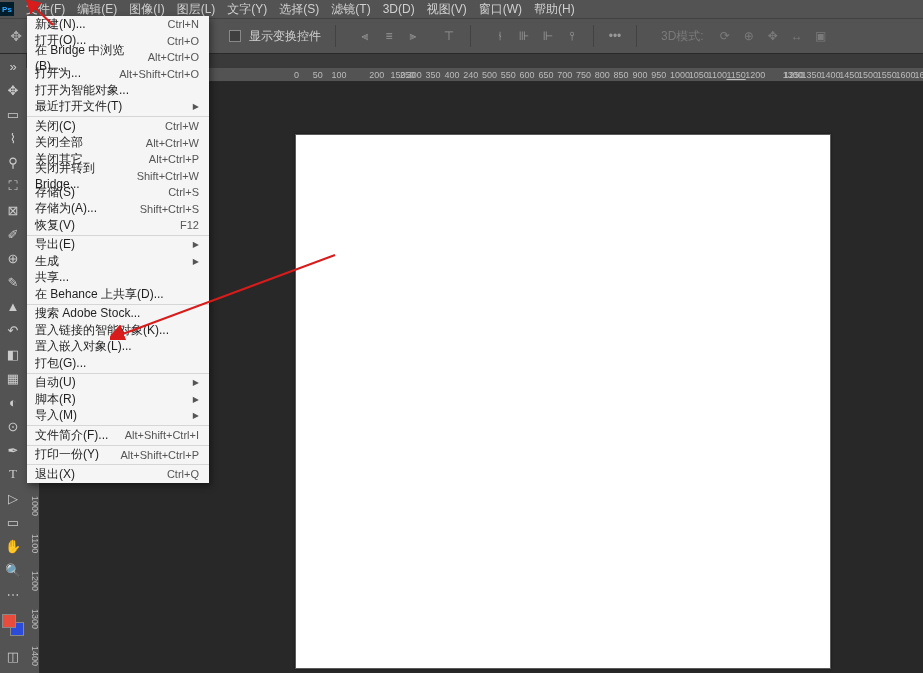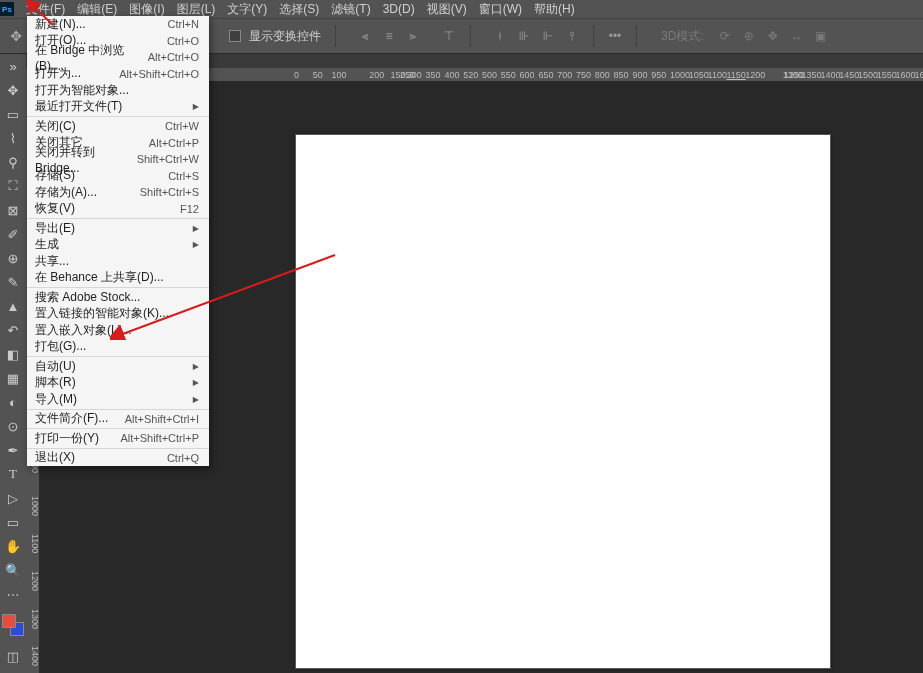--- a/index.html
+++ b/index.html
@@ -345,21 +345,21 @@
   <div class="ruler-h" id="ruler-h">
       <div class="tick" style="left: 254px;">0</div>
       <div class="tick" style="left: 272.8px;">50</div>
       <div class="tick" style="left: 291.6px;">100</div>
       <div class="tick" style="left: 310.4px; margin-left: 40px;">150</div>
       <div class="tick" style="left: 329.2px;">200</div>
       <div class="tick" style="left: 360px;">250</div>
       <div class="tick" style="left: 366.8px;">300</div>
       <div class="tick" style="left: 385.6px;">350</div>
       <div class="tick" style="left: 404.4px;">400</div>
-      <div class="tick" style="left: 423.2px;">520</div>
+      <div class="tick" style="left: 423.2px;">240</div>
       <div class="tick" style="left: 442px;">500</div>
       <div class="tick" style="left: 460.8px;">550</div>
       <div class="tick" style="left: 479.6px;">600</div>
       <div class="tick" style="left: 498.4px;">650</div>
       <div class="tick" style="left: 517.2px;">700</div>
       <div class="tick" style="left: 536px;">750</div>
       <div class="tick" style="left: 554.8px;">800</div>
       <div class="tick" style="left: 573.6px;">850</div>
       <div class="tick" style="left: 592.4px;">900</div>
       <div class="tick" style="left: 611.2px;">950</div>
@@ -422,20 +422,24 @@
     </div>
     <div class="dd-row has-sub">
       <span>最近打开文件(T)</span>
     </div>
     <div class="dd-sep"></div>
     <div class="dd-row">
       <span>关闭(C)</span>
       <span class="shortcut">Ctrl+W</span>
     </div>
     <div class="dd-row">
+      <span>关闭全部</span>
+      <span class="shortcut">Alt+Ctrl+W</span>
+    </div>
+    <div class="dd-row">
       <span>关闭其它</span>
       <span class="shortcut">Alt+Ctrl+P</span>
     </div>
     <div class="dd-row">
       <span>关闭并转到 Bridge...</span>
       <span class="shortcut">Shift+Ctrl+W</span>
     </div>
     <div class="dd-row">
       <span>存储(S)</span>
       <span class="shortcut">Ctrl+S</span>

